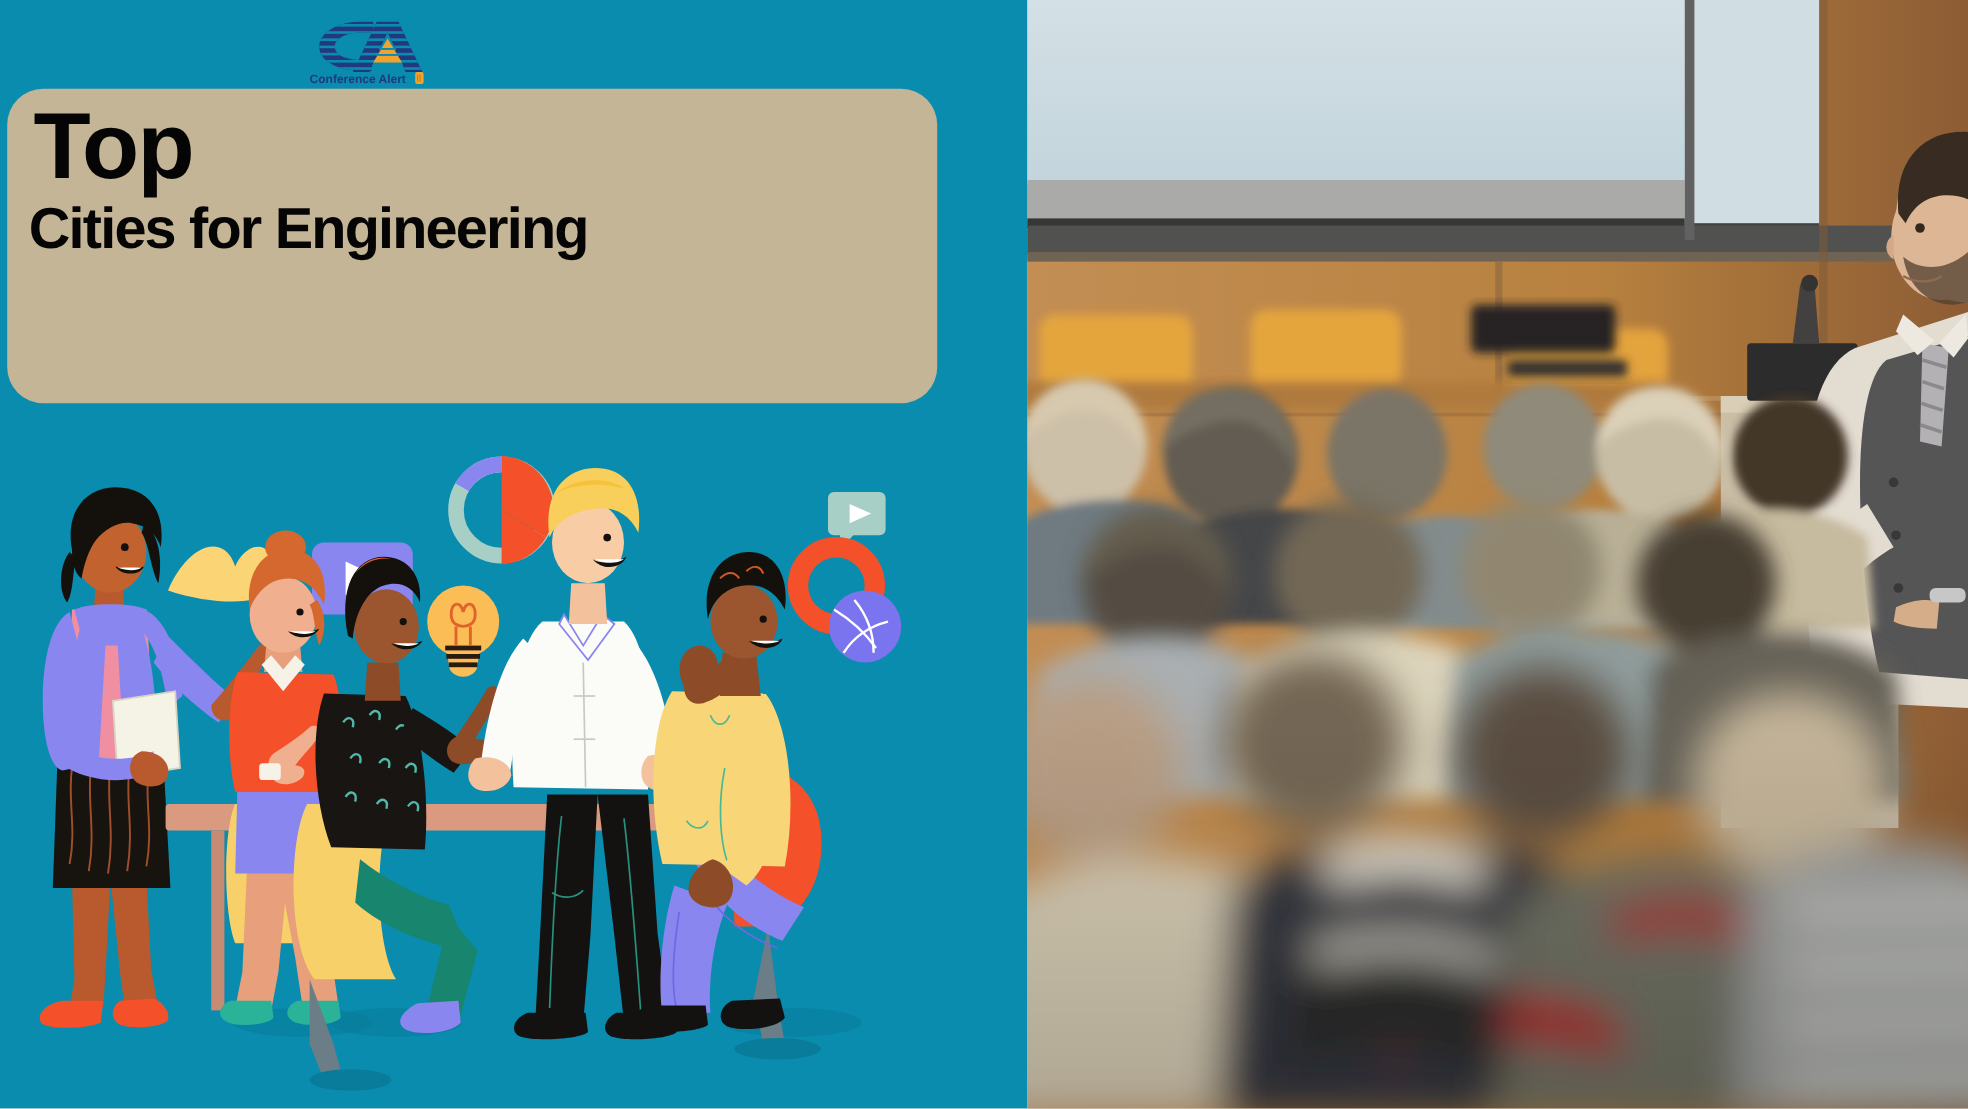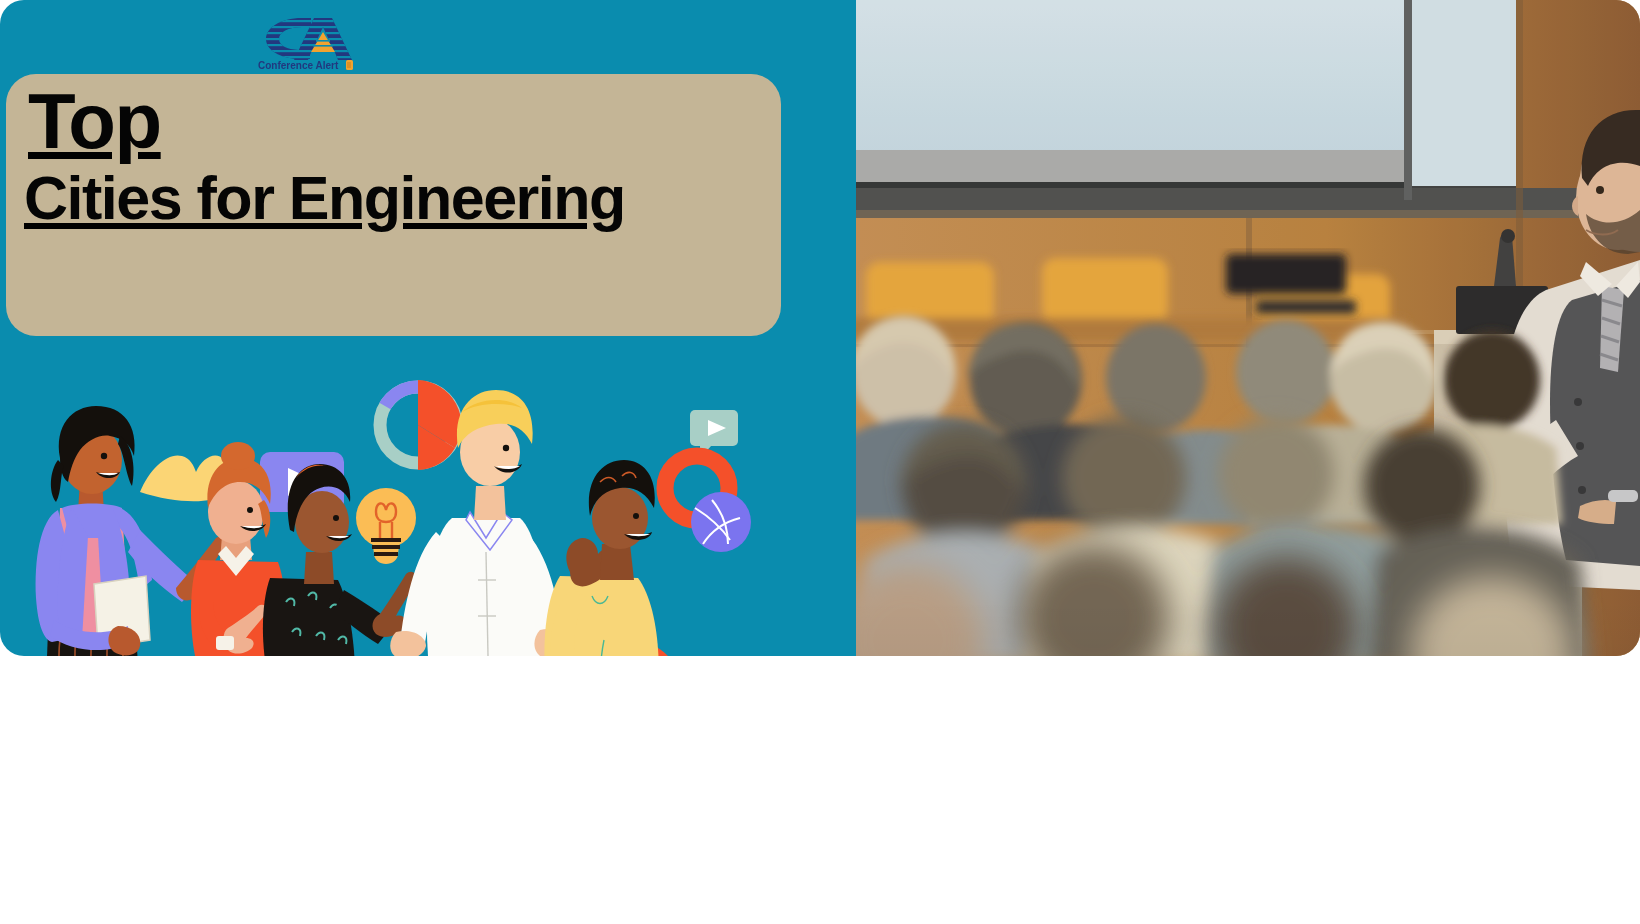--- a/index.html
+++ b/index.html
@@ -6,24 +6,23 @@
     margin: 0;
     padding: 0;
     background: #ffffff;
   }
   body {
     font-family: "Liberation Sans", sans-serif;
   }
   .canvas {
     position: relative;
     width: 1640px;
-    height: 656px;
+    height: 924px;
     overflow: hidden;
     background: #ffffff;
-    border-radius: 24px;
   }
 
   
   .left-panel {
     position: absolute;
     left: 0; top: 0;
     width: 856px; height: 924px;
     background: #0a8cae;
     overflow: hidden;
   }
@@ -38,31 +37,30 @@
 
   
   .title-card {
     position: absolute;
     left: 6px; top: 74px;
     width: 775px; height: 262px;
     background: #c4b596;
     border-radius: 30px;
     box-sizing: border-box;
     padding: 10px 0 0 14px;
-    text-decoration: underline;
   }
   .title-line {
     color: #050505;
     font-weight: bold;
     line-height: 0.96;
     letter-spacing: -1.5px;
     white-space: nowrap;
   }
   .title-line-1 { font-size: 78px; padding-left: 8px; }
-  .title-line-2 { font-size: 61px; padding-left: 4px; margin-top: 10px;}
+  .title-line-2 { font-size: 48px; padding-left: 4px; margin-top: 10px;}
   .title-line-3 { font-size: 70px; padding-left: 6px; margin-top: 6px;}
 
   
   .illus {
     position: absolute;
     left: 0; top: 340px;
     width: 856px; height: 584px;
   }
   .illus svg { display: block; }
 

